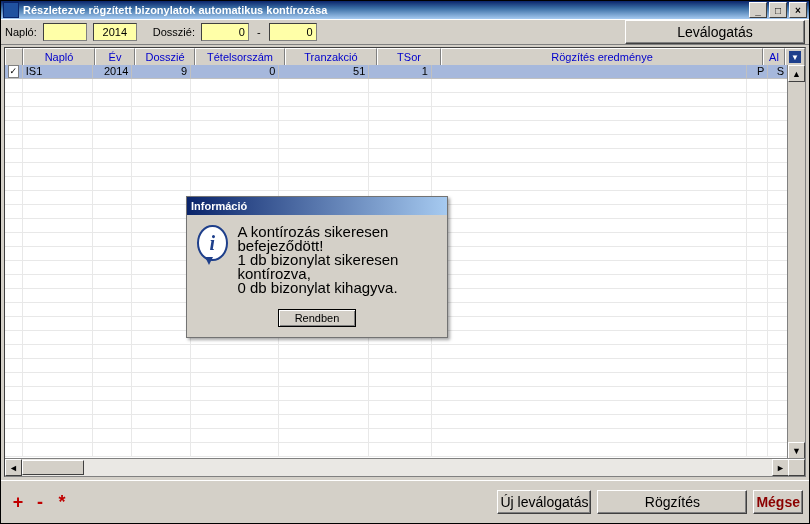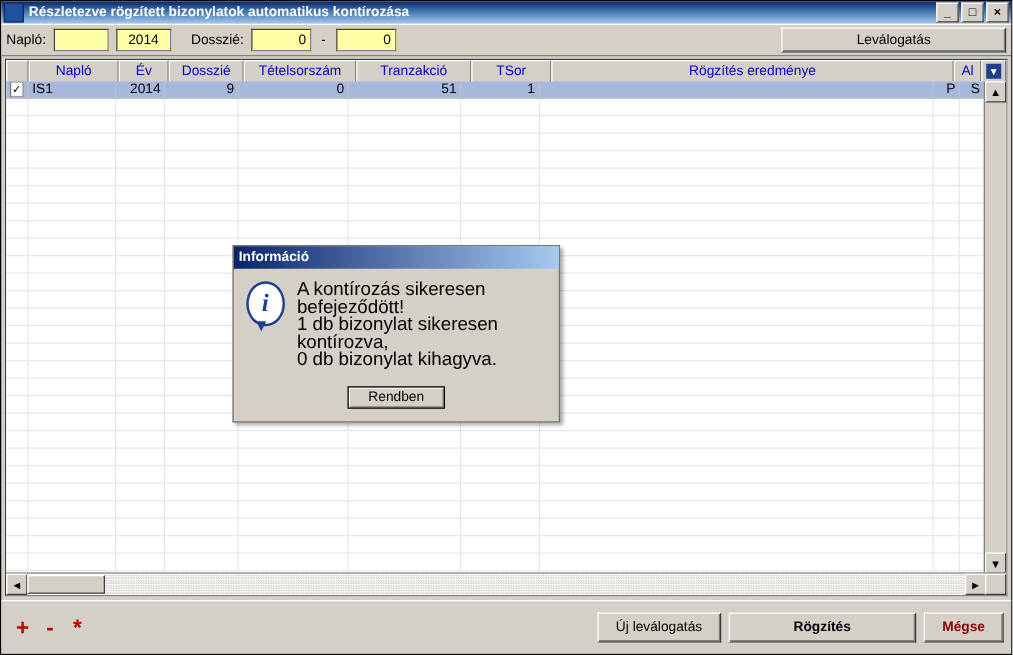--- a/index.html
+++ b/index.html
@@ -11,21 +11,21 @@
 .winbtns{display:flex;gap:2px}
 .winbtn{width:16px;height:14px;background:#d4d0c8;border:1px solid #fff;border-right-color:#404040;border-bottom-color:#404040;display:flex;align-items:center;justify-content:center;font-size:10px;color:#000;font-family:Arial}
 
 .paramsbar{height:24px;background:#d4d0c8;border-top:1px solid #fff;border-bottom:1px solid #808080;display:flex;align-items:center;padding:0 4px;gap:6px}
 .paramsbar label{font-size:11px}
 .txt{background:#ffffa8;border:1px solid #808080;border-top-color:#404040;border-left-color:#404040;height:16px;padding:0 3px;text-align:right;font-size:11px}
 .txt.naplo{width:36px;background:#ffffa8}
 .txt.ev{width:36px;text-align:center}
 .txt.dossz{width:40px}
 .sep{margin:0 2px}
-.btn{background:#d4d0c8;border:1px solid #fff;border-right-color:#404040;border-bottom-color:#404040;box-shadow:inset -1px -1px #808080,inset 1px 1px #d4d0c8;padding:2px 8px;font-size:11px;cursor:pointer}
+.btn{background:#d4d0c8;border:1px solid #fff;border-right-color:#404040;border-bottom-color:#404040;box-shadow:inset -1px -1px #808080,inset 1px 1px #d4d0c8;padding:2px 8px;font-size:14px;cursor:pointer}
 .btn.wide{width:180px;text-align:center;margin-left:auto;padding:3px 0}
 
 .gridwrap{position:absolute;left:3px;right:3px;top:46px;bottom:46px;background:#fff;border:1px solid #808080;border-top-color:#404040;border-left-color:#404040}
 .gridhead{display:flex;height:17px;border-bottom:1px solid #4c1d95;background:#d4d0c8}
 .gh{border-right:1px solid #808080;border-top:1px solid #fff;border-left:1px solid #fff;color:#0000cc;display:flex;align-items:center;justify-content:center;font-size:11px;box-sizing:border-box}
 .gridbody{position:absolute;top:17px;bottom:17px;left:0;right:17px;overflow:hidden;background:#fff}
 .row{display:flex;height:14px;background:#a6b8dc}
 .cell{border-right:1px solid #c0c0c0;border-bottom:1px solid #c0c0c0;padding:0 3px;font-size:11px;box-sizing:border-box;overflow:hidden;white-space:nowrap}
 .cell.r{text-align:right}
 .erow{display:flex;height:14px}
@@ -36,22 +36,22 @@
 .sarrow{width:15px;height:15px;background:#d4d0c8;border:1px solid #fff;border-right-color:#404040;border-bottom-color:#404040;position:absolute;display:flex;align-items:center;justify-content:center;font-size:9px}
 .hscroll{position:absolute;bottom:0;left:0;right:0;height:17px;background:#d4d0c8;border-top:1px solid #808080}
 .hscroll .track{position:absolute;left:17px;right:33px;top:0;bottom:0;background:repeating-conic-gradient(#d4d0c8 0% 25%,#fff 0% 50%) 50%/2px 2px}
 .hscroll .thumb{position:absolute;left:17px;width:60px;top:1px;bottom:1px;background:#d4d0c8;border:1px solid #fff;border-right-color:#404040;border-bottom-color:#404040}
 .dropicon{width:12px;height:12px;background:#1e3f8b;color:#fff;display:inline-flex;align-items:center;justify-content:center;font-size:8px}
 
 .bottombar{position:absolute;left:0;right:0;bottom:0;height:42px;background:#d4d0c8;border-top:1px solid #fff;display:flex;align-items:center;padding:0 6px;gap:0}
 .iconbtn{width:22px;height:22px;display:flex;align-items:center;justify-content:center;font-size:18px;font-weight:bold;cursor:pointer}
 .iconbtn.red{color:#c00000}
 .spacer{flex:1}
-.bottombar .btn{height:24px;padding:0 14px;margin-left:6px}
-.bottombar .btn.bold{font-weight:bold;width:150px}
+.bottombar .btn{height:24px;padding:0 2px;margin-left:6px}
+.bottombar .btn.bold{font-weight:normal;width:150px}
 .bottombar .btn.cancel{color:#8b0000;font-weight:bold}
 
 .dialog{position:absolute;left:185px;top:195px;width:260px;background:#d4d0c8;border:1px solid #737373;box-shadow:2px 2px 3px rgba(0,0,0,.35);z-index:10}
 .dialog .dtitle{height:18px;background:linear-gradient(90deg,#0a246a,#a6caf0);color:#fff;font-weight:bold;padding:0 4px;display:flex;align-items:center}
 .dialog .dbody{padding:10px;display:flex;gap:10px}
 .iicon{width:32px;height:32px;border-radius:50%;border:2px solid #1e3f8b;background:#fff;display:flex;align-items:center;justify-content:center;position:relative}
 .iicon span{color:#1e3f8b;font-family:Georgia,serif;font-weight:bold;font-style:italic;font-size:20px}
 .iicon:after{content:"";position:absolute;bottom:-6px;left:6px;width:0;height:0;border-top:8px solid #1e3f8b;border-left:4px solid transparent;border-right:4px solid transparent}
 .dtext{font-size:15px;line-height:14px}
 .dialog .dfoot{display:flex;justify-content:center;padding:4px 12px 10px}

